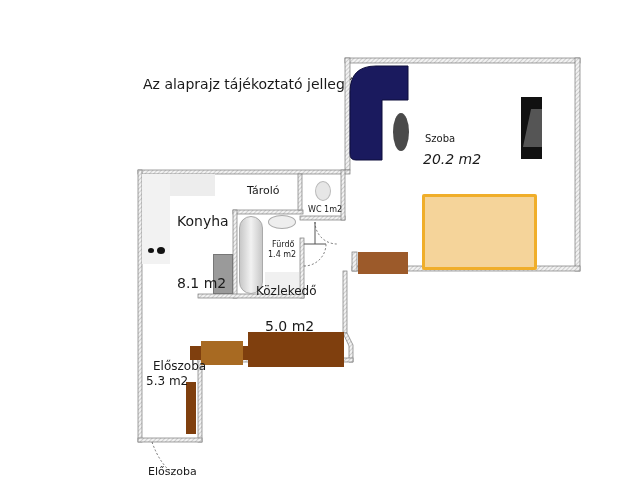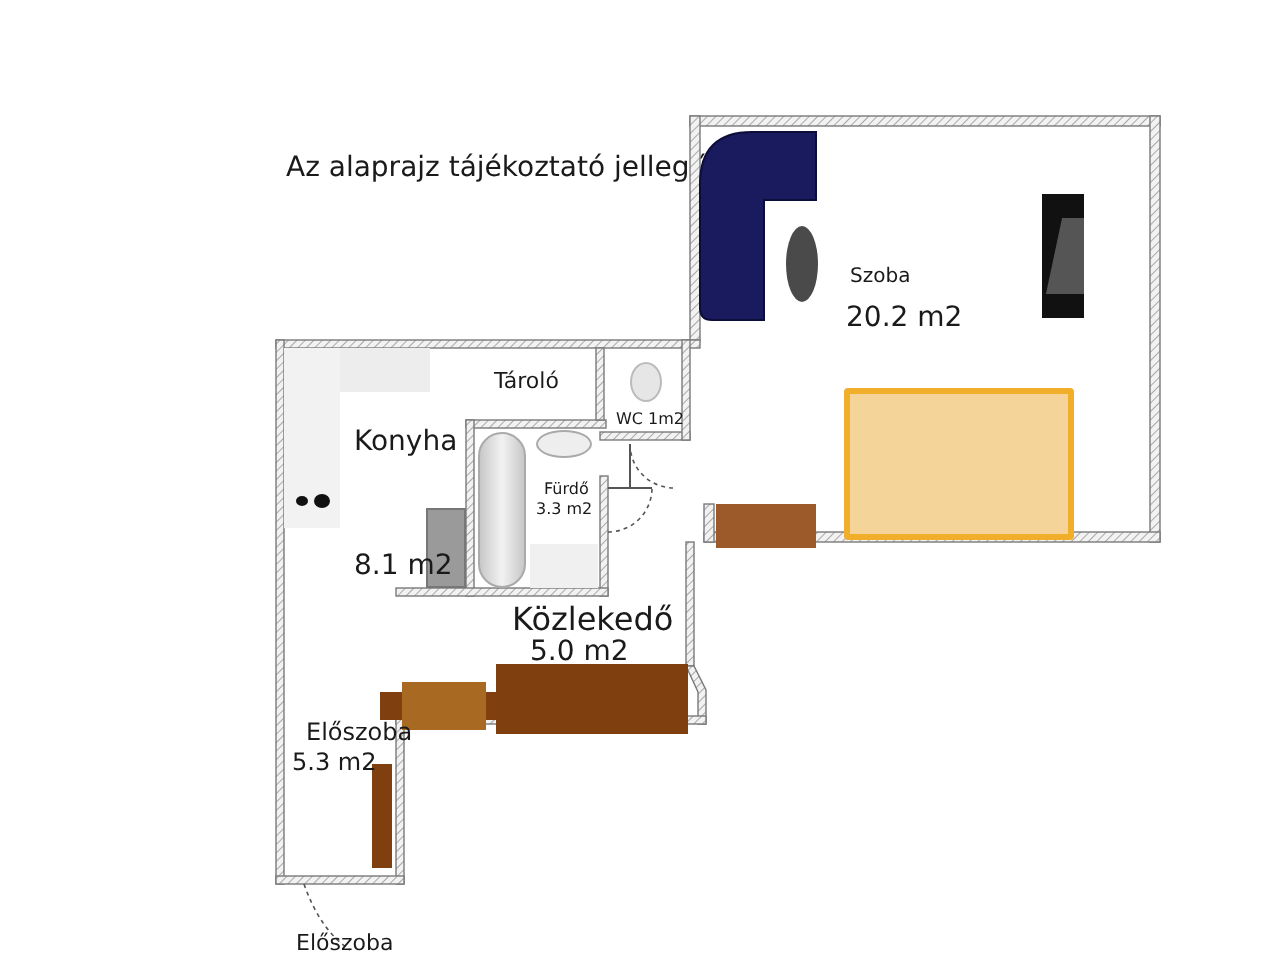--- a/index.html
+++ b/index.html
@@ -70,47 +70,47 @@
   <path d="M 350 92 Q 350 66 376 66 L 408 66 L 408 100 L 382 100 L 382 160 L 356 160 Q 350 160 350 154 Z" fill="#1a1a5e" stroke="#0d0d3a" stroke-width="1"></path>
 </svg>
 <div class="abs" style="left:393px; top:113px; width:16px; height:38px; border-radius:50%; background:#4a4a4a;"></div>
 <div class="abs" style="left:521px; top:97px; width:21px; height:62px; background:#111111; overflow:hidden;">
   <div style="position:absolute; left:6px; top:12px; width:24px; height:38px; background:#555; transform:skewX(-12deg);"></div>
 </div>
 <div class="abs" style="left:422px; top:194px; width:115px; height:76px; background:#f5d49a; border:3px solid #f0ae2a; box-sizing:border-box; border-radius:2px;"></div>
 <div class="abs" style="left:358px; top:252px; width:50px; height:22px; background:#9c5a2a;"></div>
 
 <div class="lbl" style="left:425px; top:133px; font-size:10px;">Szoba</div>
-<div class="lbl" style="left:423px; top:151px; font-size:14px;">20.2 m2</div>
+<div class="lbl" style="left:423px; top:151px; font-size:14px;font-style:italic;">20.2 m2</div>
 
 <div class="abs" style="left:170px; top:174px; width:45px; height:22px; background:#ededed;"></div>
 <div class="abs" style="left:142px; top:174px; width:28px; height:90px; background:#f2f2f2;"></div>
 <div class="abs" style="left:146px; top:244px; width:22px; height:12px;">
   <div style="position:absolute; left:2px; top:4px; width:6px; height:5px; border-radius:50%; background:#111;"></div>
   <div style="position:absolute; left:11px; top:3px; width:8px; height:7px; border-radius:50%; background:#111;"></div>
 </div>
 <div class="abs" style="left:213px; top:254px; width:20px; height:40px; background:#9a9a9a; border:1px solid #777; box-sizing:border-box;"></div>
 <div class="lbl" style="left:177px; top:213px; font-size:14px;">Konyha</div>
 <div class="lbl" style="left:177px; top:231px; font-size:14px;margin-top:44px;">8.1 m2</div>
 
 <div class="lbl" style="left:247px; top:184px; font-size:11px;">Tároló</div>
 
 <div class="abs" style="left:315px; top:181px; width:16px; height:20px; border-radius:50%; background:#e6e6e6; border:1px solid #bbb; box-sizing:border-box;"></div>
 <div class="lbl" style="left:308px; top:205px; font-size:8px;">WC 1m2</div>
 
 <div class="abs" style="left:239px; top:216px; width:24px; height:78px; border-radius:12px; background:linear-gradient(90deg,#c8c8c8,#f2f2f2,#c8c8c8); border:1px solid #aaa; box-sizing:border-box;"></div>
 <div class="abs" style="left:268px; top:215px; width:28px; height:14px; border-radius:50%; background:#eeeeee; border:1px solid #aaa; box-sizing:border-box;"></div>
 <div class="abs" style="left:265px; top:272px; width:34px; height:22px; background:#f0f0f0;"></div>
 <div class="lbl" style="left:272px; top:240px; font-size:8px;">Fürdő</div>
-<div class="lbl" style="left:268px; top:250px; font-size:8px;">3.3 m2</div>
+<div class="lbl" style="left:268px; top:250px; font-size:8px;">1.4 m2</div>
 
 <div class="abs" style="left:248px; top:332px; width:96px; height:35px; background:#7f3f0e;"></div>
 <div class="abs" style="left:201px; top:341px; width:42px; height:24px; background:#a86a22;"></div>
 <div class="abs" style="left:190px; top:346px; width:11px; height:14px; background:#7f3f0e;"></div>
 <div class="abs" style="left:243px; top:346px; width:5px; height:14px; background:#7f3f0e;"></div>
-<div class="lbl" style="left:256px; top:300px; font-size:16px;">Közlekedő</div>
+<div class="lbl" style="left:256px; top:284px; font-size:12px;">Közlekedő</div>
 <div class="lbl" style="left:265px; top:318px; font-size:14px;">5.0 m2</div>
 
 <div class="abs" style="left:186px; top:382px; width:10px; height:52px; background:#7f3f0e;"></div>
 <div class="lbl" style="left:142px; top:359px; font-size:12px;margin-left:11px;">Előszoba</div>
 <div class="lbl" style="left:146px; top:374px; font-size:12px;">5.3 m2</div>
 
 <div class="lbl" style="left:148px; top:465px; font-size:11px;">Előszoba</div>
 
 </body></html>

